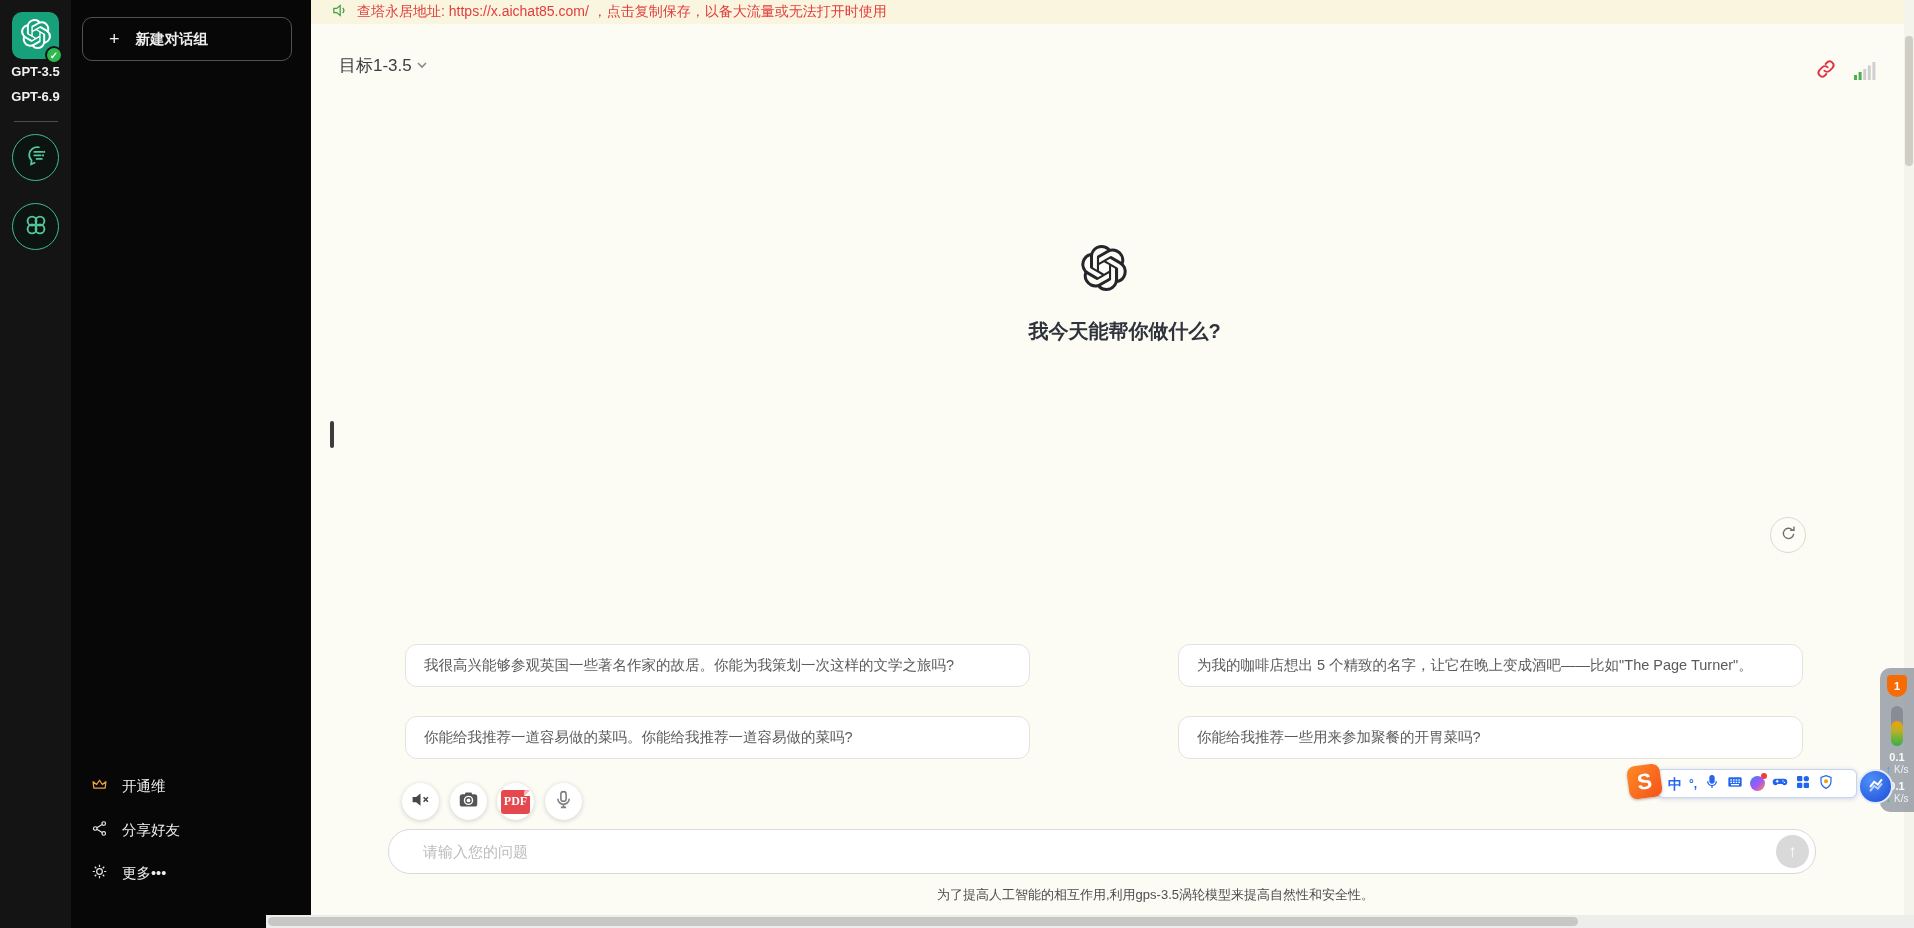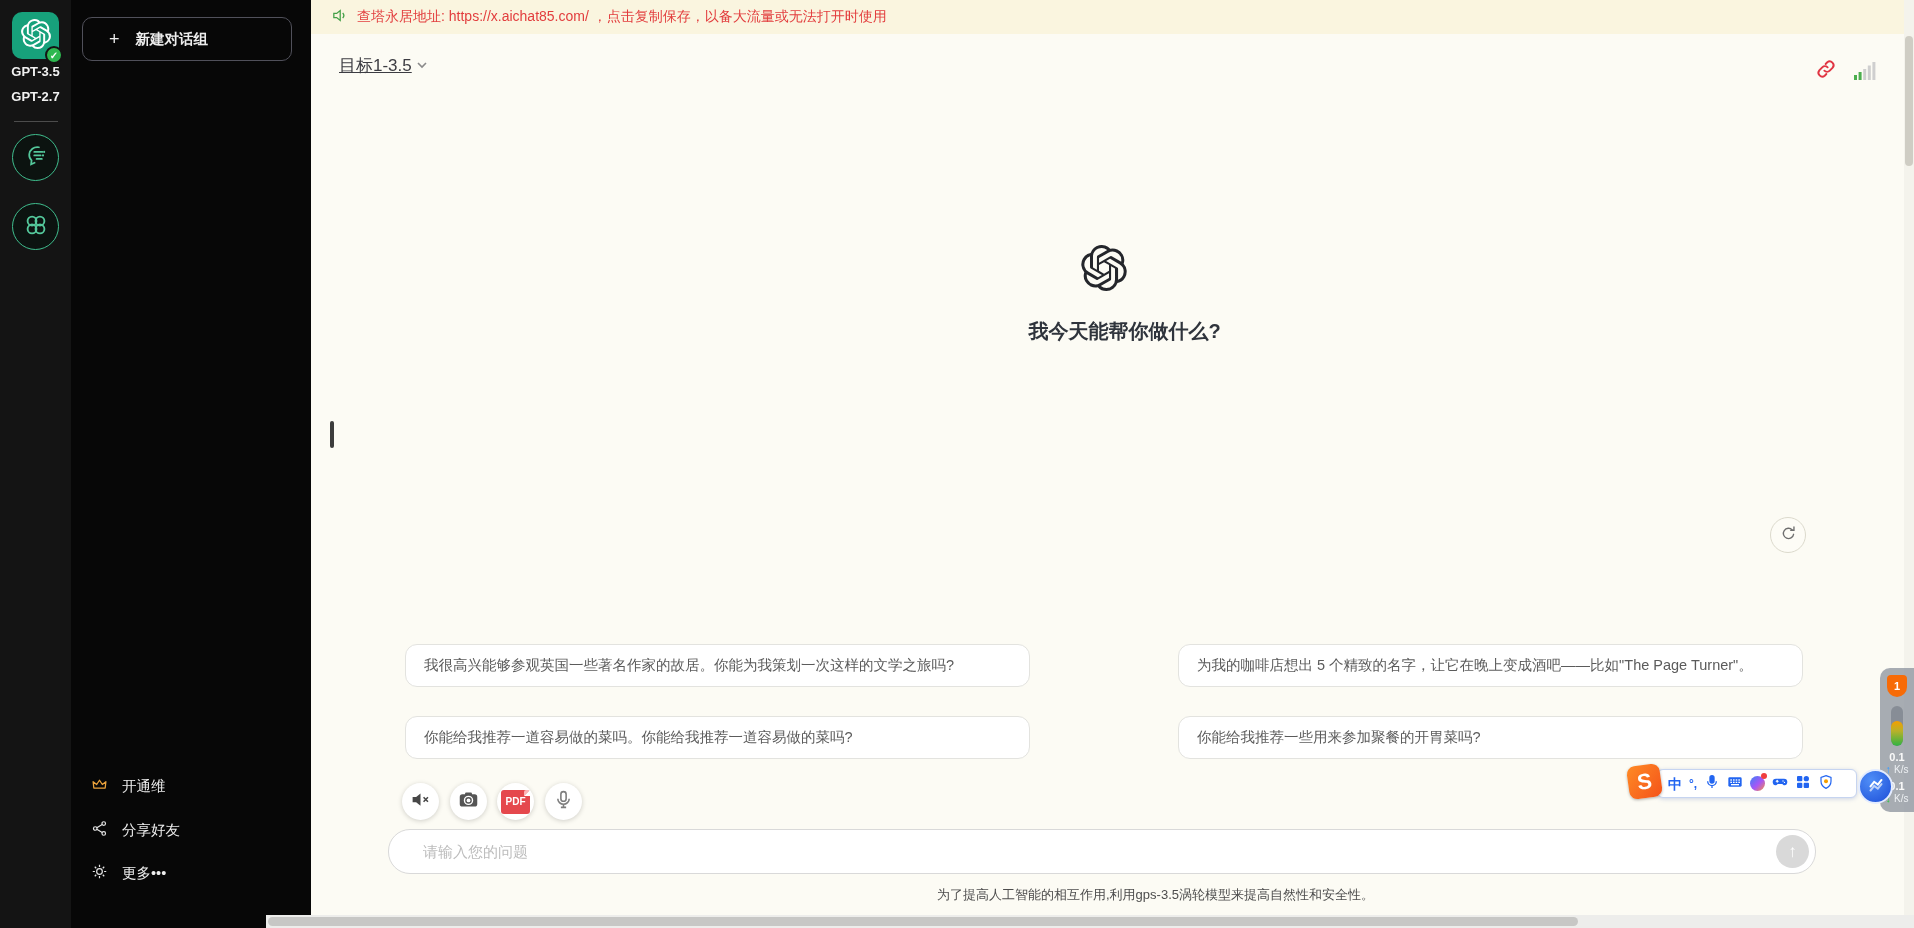--- a/index.html
+++ b/index.html
@@ -25,27 +25,27 @@
   .sidebar { left:71px; top:0; width:240px; height:928px; background:#070707; z-index:9; }
   .new-chat-btn { left:11px; top:17px; width:210px; height:44px; border:1px solid #50505a; border-radius:10px;
     display:flex; align-items:center; padding-left:26px; gap:16px; color:#ededed; cursor:pointer; position:absolute; }
   .new-chat-btn .plus { font-size:18px; font-weight:400; line-height:1; }
   .new-chat-btn .lbl { font-size:14.5px;font-weight:bold; }
   .side-item { left:0; width:240px; height:38px; display:flex; align-items:center; padding-left:20px; gap:14px;
     color:#ededed; font-size:14.5px; cursor:pointer; position:absolute; }
   .side-item svg { width:17px; height:17px; flex:0 0 auto; }
 
   
-  .banner { left:311px; top:0; width:1593px; height:34px; background:#faf5df; display:flex; align-items:center;
+  .banner { left:311px; top:0; width:1593px; height:24px; background:#faf5df; display:flex; align-items:center;
     padding-left:20px; gap:9px; }
   .banner svg { width:17px; height:17px; }
   .banner-text { color:#e23d3d; font-size:14px; cursor:pointer; }
 
   
-  .page-title { left:339px; top:54px; color:#3c3c42; font-size:17px; display:flex; align-items:center; gap:4px; cursor:pointer;text-decoration:underline; }
+  .page-title { left:339px; top:54px; color:#3c3c42; font-size:17px; display:flex; align-items:center; gap:4px; cursor:pointer; }
   .page-title svg { width:12px; height:12px; margin-top:3px; }
   .hdr-icon { top:58px; width:22px; height:22px; cursor:pointer; }
   .hdr-icon svg { width:100%; height:100%; }
 
   
   .hero-logo { left:1081px; top:245px; width:46px; height:46px; }
   .hero-logo svg { width:46px; height:46px; fill:#24262b; }
   .greeting { left:311px; top:318px; width:1593px; text-align:center; color:#2f343c; font-size:20px; font-weight:bold;margin-left:17px; }
 
   .refresh-btn { left:1770px; top:517px; width:36px; height:36px; border-radius:50%; border:1px solid #dcdacd;
@@ -56,22 +56,22 @@
 
   
   .card { width:625px; height:43px; background:#fff; border:1px solid #e3e3df; border-radius:12px;
     display:flex; align-items:center; padding-left:18px; cursor:pointer; position:absolute; }
   .card span { color:#5b5b5b; font-size:14.5px; }
 
   
   .tool-btn { top:783px; width:37px; height:37px; border-radius:50%; background:#fff;
     box-shadow:0 1px 5px rgba(0,0,0,.18); display:flex; align-items:center; justify-content:center; cursor:pointer; position:absolute; }
   .tool-btn svg { width:21px; height:21px; }
-  .pdf-chip { width:29px; height:24px; background:#e5484d; border-radius:3px; color:#fff; font-size:10px; font-weight:bold;
-    display:flex; align-items:center; justify-content:center; position:relative; }
+  .pdf-chip { width:29px; height:24px; background:#e5484d; border-radius:3px; color:#fff; font-size:12px; font-weight:bold;
+    display:flex; align-items:center; justify-content:center; position:relative;font-family:Liberation Serif, serif; }
   .pdf-chip::before { content:""; position:absolute; top:0; right:0; border-style:solid; border-width:0 6px 6px 0;
     border-color:#fcb4b6 #fff #fcb4b6 transparent; transform:rotate(90deg); border-radius:0 0 0 2px;}
 
   
   .ask-input { left:388px; top:829px; width:1428px; height:45px; border:1px solid #d9d9d9; border-radius:22px;
     background:#fff; padding:0 64px 0 34px; font-size:15px; color:#0c4a6e; outline:none; font-family:"Liberation Sans",sans-serif; }
   .ask-input::placeholder { color:#bcbcbc; }
   .send-btn { left:1776px; top:835px; width:33px; height:33px; border-radius:50%; background:#d9d9d9; color:#fff;
     font-size:17px; font-weight:bold; display:flex; align-items:center; justify-content:center; cursor:pointer; }
   .disclaimer { left:311px; top:886px; width:1593px; text-align:center; color:#4d4d4d; font-size:13px;margin-left:48px; }
@@ -118,21 +118,21 @@
   <div class="abs left-rail">
     <div class="abs brand-tile">
       <span>
         <svg viewBox="0 0 24 24">
             <path d="M22.2819 9.8211a5.9847 5.9847 0 0 0-.5157-4.9108 6.0462 6.0462 0 0 0-6.5098-2.9A6.0651 6.0651 0 0 0 4.9807 4.1818a5.9847 5.9847 0 0 0-3.9977 2.9 6.0462 6.0462 0 0 0 .7427 7.0966 5.98 5.98 0 0 0 .511 4.9107 6.051 6.051 0 0 0 6.5146 2.9001A5.9847 5.9847 0 0 0 13.2599 24a6.0557 6.0557 0 0 0 5.7718-4.2058 5.9894 5.9894 0 0 0 3.9977-2.9001 6.0557 6.0557 0 0 0-.7475-7.073zM13.2599 22.43a4.4755 4.4755 0 0 1-2.8764-1.0408l.1419-.0804 4.7783-2.7582a.7948.7948 0 0 0 .3927-.6813v-6.7369l2.02 1.1686a.071.071 0 0 1 .038.052v5.5826a4.504 4.504 0 0 1-4.4945 4.4944zm-9.6607-4.1254a4.4708 4.4708 0 0 1-.5346-3.0137l.142.0852 4.783 2.7582a.7712.7712 0 0 0 .7806 0l5.8428-3.3685v2.3324a.0804.0804 0 0 1-.0332.0615L9.74 19.9502a4.4992 4.4992 0 0 1-6.1408-1.6464zM2.3408 7.8956a4.485 4.485 0 0 1 2.3655-1.9728V11.6a.7664.7664 0 0 0 .3879.6765l5.8144 3.3543-2.0201 1.1685a.0757.0757 0 0 1-.071 0l-4.8303-2.7865A4.504 4.504 0 0 1 2.3408 7.8956zm16.5963 3.8558L13.1038 8.364 15.1192 7.2a.0757.0757 0 0 1 .071 0l4.8303 2.7913a4.4944 4.4944 0 0 1-.6765 8.1042v-5.6772a.79.79 0 0 0-.4069-.6669zm2.0107-3.0231l-.142-.0852-4.7735-2.7818a.7759.7759 0 0 0-.7854 0L9.409 9.2297V6.8974a.0662.0662 0 0 1 .0284-.0615l4.8303-2.7866a4.4992 4.4992 0 0 1 6.6802 4.66zM8.3065 12.863l-2.02-1.1638a.0804.0804 0 0 1-.038-.0567V6.0742a4.4992 4.4992 0 0 1 7.3757-3.4537l-.142.0805L8.704 5.459a.7948.7948 0 0 0-.3927.6813zm1.0976-2.3654l2.602-1.4998 2.6069 1.4998v2.9994l-2.5974 1.4997-2.6067-1.4997z"></path>
           </svg>
       </span>
     </div>
     <div class="abs check-badge">✓</div>
     <div class="abs model-label" style="top:64px">GPT-3.5</div>
-    <div class="abs model-label" style="top:89px">GPT-2.7</div>
+    <div class="abs model-label" style="top:89px">GPT-6.9</div>
     <div class="abs rail-divider"></div>
 
     <div class="abs rail-circle" style="top:134px">
       <span>
         <svg viewBox="0 0 24 24" fill="none" stroke="#54c89b" stroke-width="1.5" stroke-linecap="round">
           <path d="M14.5 4.5c-4.2-.8-8 2.2-8.3 6.1-.15 2 .6 3.8 2 5.1l-.4 3.4 3-1.3"></path>
           <path d="M10.5 8.5h7M10.5 11.5h5.5M12.5 14.5h4.5"></path>
           <circle cx="19" cy="8.5" r=".9" fill="#54c89b" stroke="none"></circle>
           <circle cx="18" cy="11.5" r=".9" fill="#54c89b" stroke="none"></circle>
         </svg>

